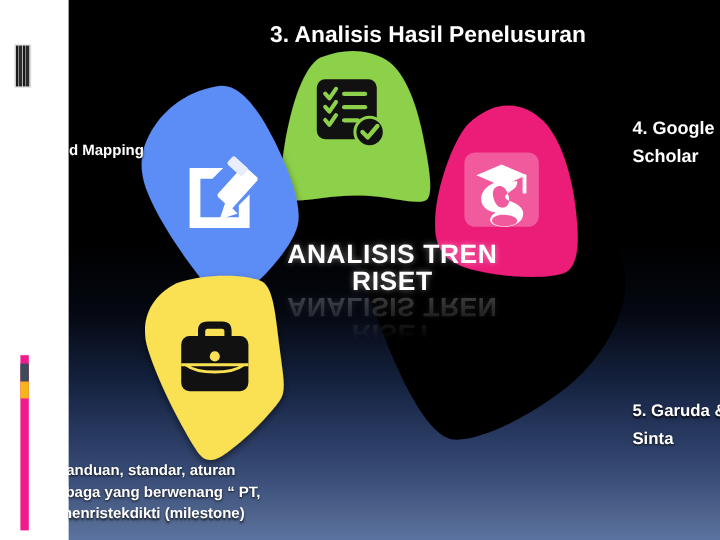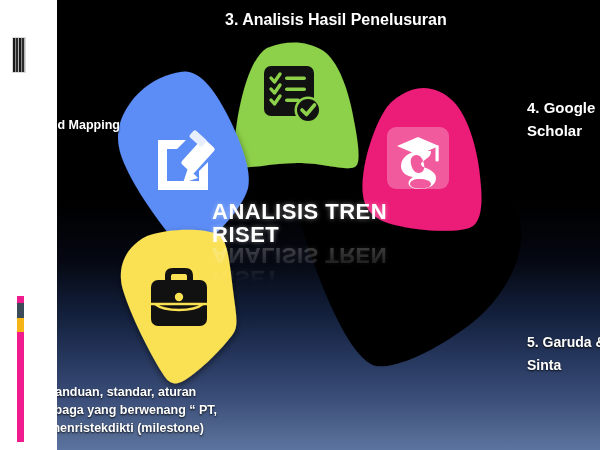--- a/index.html
+++ b/index.html
@@ -38,42 +38,42 @@
       #000000 0%, #000000 45%, #050812 58%, #13203c 70%,
       #27385f 80%, #3b4f7a 89%, #51678f 96%, #5b73a0 100%);
   }
 
   .petal{position:absolute;}
   .petal svg{display:block;overflow:visible;}
 
   
   #center-word{
     position:absolute;left:155px;top:200px;width:230px;z-index:4;
-    text-align:left;pointer-events:none;
+    text-align:center;pointer-events:none;
   }
   #center-word .line{
     font-weight:bold;color:#ffffff;letter-spacing:0.5px;
     font-size:22px;line-height:23px;
     text-shadow:0 0 5px rgba(255,255,255,.45);
   }
   #center-word .reflection{
     transform:scaleY(-1);
     opacity:.30;
     -webkit-mask-image:linear-gradient(to top, rgba(0,0,0,.85), rgba(0,0,0,0) 85%);
     mask-image:linear-gradient(to top, rgba(0,0,0,.85), rgba(0,0,0,0) 85%);
     margin-top:-2px;
   }
 
   .label{
     position:absolute;z-index:5;color:#ffffff;font-weight:bold;
     text-shadow:0 1px 2px rgba(0,0,0,.9);
   }
   #label-1{left:33px;top:383px;width:215px;font-size:12.5px;line-height:18px;}
   #label-2{left:22px;top:117px;font-size:12.5px;line-height:16px;white-space:nowrap;}
-  #label-3{left:168px;top:10px;font-size:16px;line-height:19px;white-space:nowrap;}
+  #label-3{left:168px;top:20px;font-size:19px;line-height:19px;white-space:nowrap;}
   #label-4{left:470px;top:96px;width:120px;font-size:15px;line-height:23px;}
   #label-5{left:470px;top:331px;width:120px;font-size:14px;line-height:23px;}
 </style>
 </head>
 <body>
 
 <div id="slide">
 
   <div id="left-margin"></div>
   <div id="corner-mark"></div>

